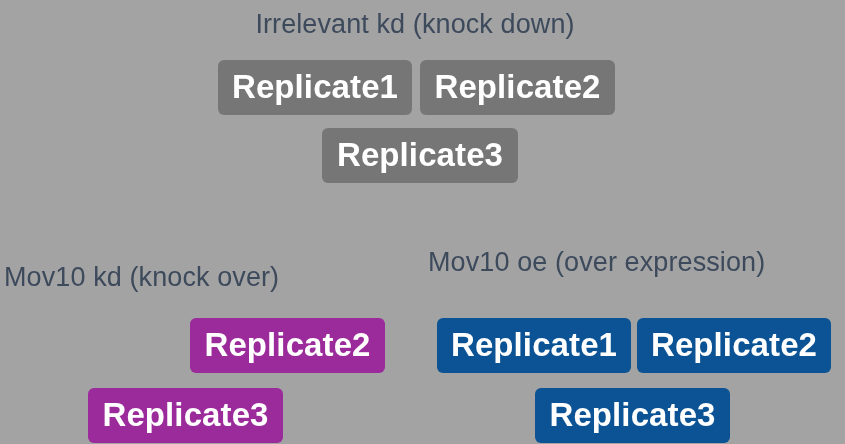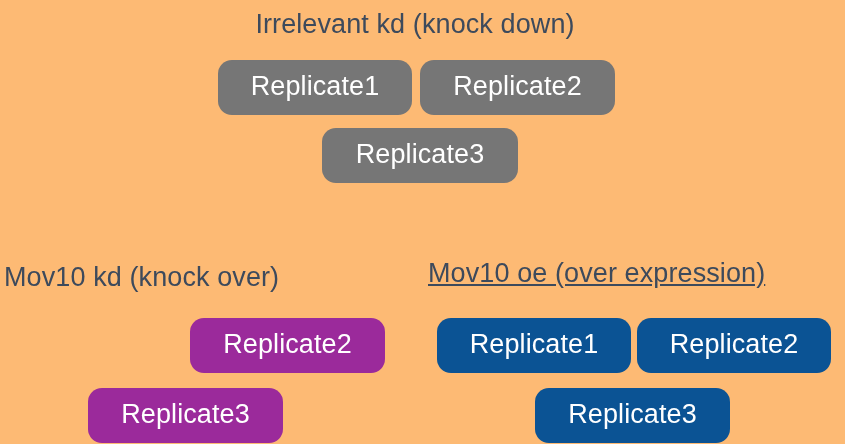--- a/index.html
+++ b/index.html
@@ -5,21 +5,21 @@
 <style>
   html, body {
     margin: 0;
     padding: 0;
     background: #ffffff;
   }
   #canvas {
     position: relative;
     width: 845px;
     height: 444px;
-    background: #fdba74;
+    background: #a3a3a3;
     overflow: hidden;
     font-family: "Liberation Sans", sans-serif;
     -webkit-font-smoothing: antialiased;
   }
 
   
   .group-title {
     position: absolute;
     color: #3d4a5c;
     font-family: "Liberation Sans", sans-serif;
@@ -29,25 +29,25 @@
     white-space: nowrap;
     line-height: 31px;
   }
 
   
   .pill {
     position: absolute;
     display: flex;
     align-items: center;
     justify-content: center;
-    border-radius: 14px;
+    border-radius: 6px;
     color: #ffffff;
     font-family: "Liberation Sans", sans-serif;
-    font-size: 27px;
-    font-weight: 400;
+    font-size: 33px;
+    font-weight: 700;
     letter-spacing: 0.1px;
     white-space: nowrap;
     box-sizing: border-box;
     user-select: none;
   }
   .pill-label {
     display: block;
     line-height: 1;
     padding-bottom: 2px;
   }
@@ -78,21 +78,21 @@
   <div class="group-title" style="left:4px; top:262px;">Mov10 kd (knock over)</div>
 
   <div class="pill magenta" style="left:190px; top:318px; width:195px; height:55px;">
     <span class="pill-label">Replicate2</span>
   </div>
 
   <div class="pill magenta" style="left:88px; top:388px; width:195px; height:55px;">
     <span class="pill-label">Replicate3</span>
   </div>
 
-  <div class="group-title" style="left:428px; top:258px;text-decoration:underline;">Mov10 oe (over expression)</div>
+  <div class="group-title" style="left:428px; top:247px;">Mov10 oe (over expression)</div>
 
   <div class="pill blue" style="left:437px; top:318px; width:194px; height:55px;">
     <span class="pill-label">Replicate1</span>
   </div>
 
   <div class="pill blue" style="left:637px; top:318px; width:194px; height:55px;">
     <span class="pill-label">Replicate2</span>
   </div>
 
   <div class="pill blue" style="left:535px; top:388px; width:195px; height:55px;">

